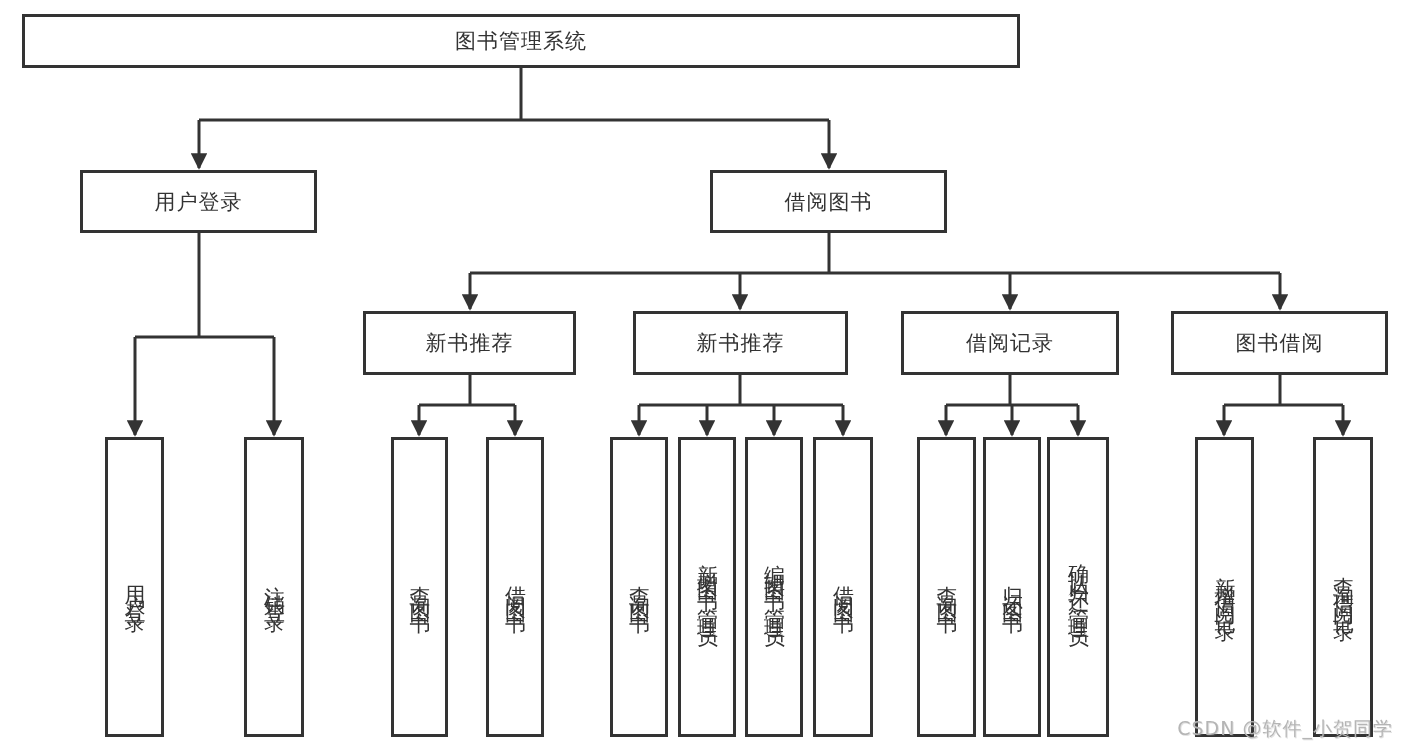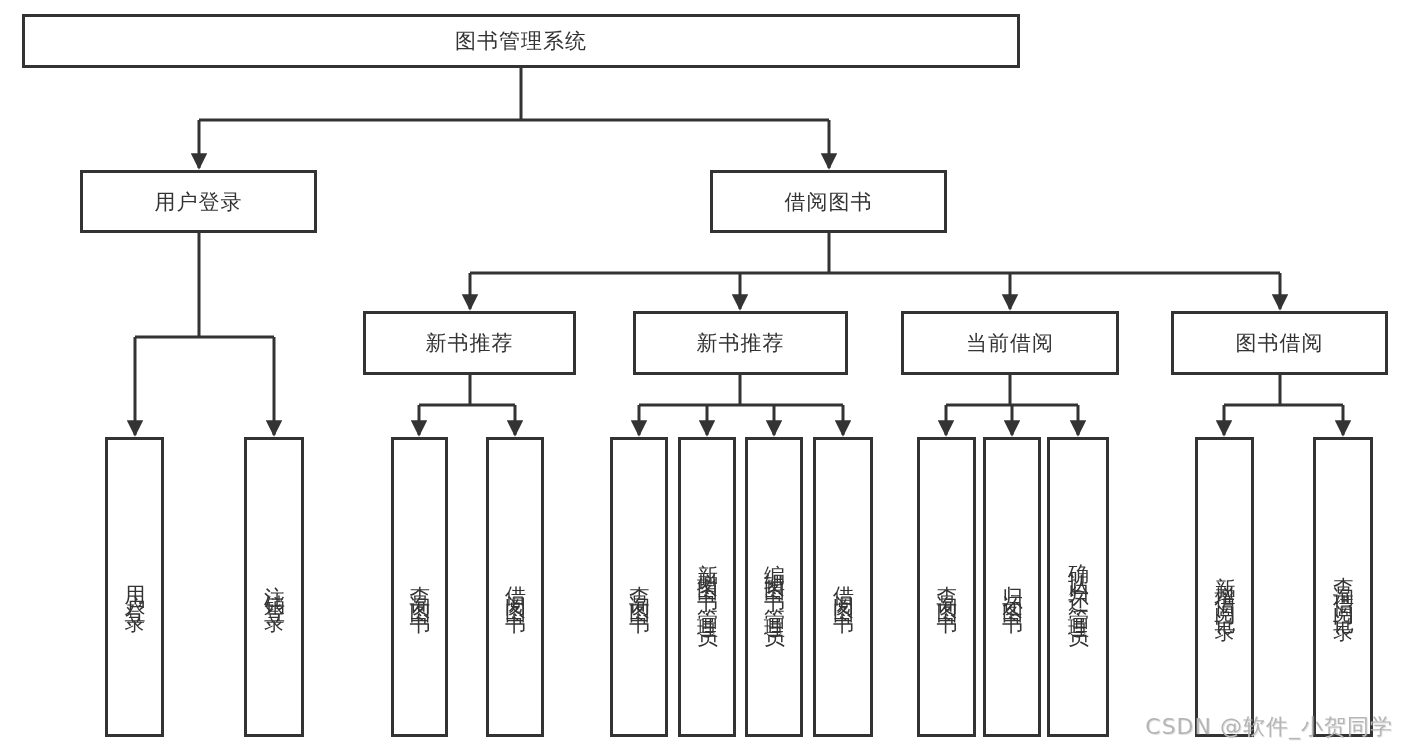--- a/index.html
+++ b/index.html
@@ -12,21 +12,21 @@
     position:absolute;box-sizing:border-box;border:3px solid #333333;background:#ffffff;
     display:flex;align-items:center;justify-content:center;
     color:#333333;font-size:21px;font-weight:500;letter-spacing:1px;
   }
   .vtext{
     writing-mode:vertical-rl;text-orientation:mixed;
     letter-spacing:9px;line-height:1;white-space:nowrap;
   }
   .watermark{
     position:absolute;right:12px;bottom:5px;
-    color:#b5b5b5;font-size:22px;letter-spacing:1px;
+    color:#b5b5b5;font-size:19px;letter-spacing:1px;
     text-shadow:1px 1px 0 rgba(140,140,140,0.25);
   }
 </style>
 </head>
 <body>
 
 <div id="stage">
 
   <svg id="connectors" width="1405" height="747" viewBox="0 0 1405 747">
     <defs>
@@ -82,21 +82,21 @@
     <span>借阅图书</span>
   </div>
 
   <div class="box" style="left:363px;top:311px;width:213px;height:64px;">
     <span>新书推荐</span>
   </div>
   <div class="box" style="left:633px;top:311px;width:215px;height:64px;">
     <span>新书推荐</span>
   </div>
   <div class="box" style="left:901px;top:311px;width:218px;height:64px;">
-    <span>当前借阅</span>
+    <span>借阅记录</span>
   </div>
   <div class="box" style="left:1171px;top:311px;width:217px;height:64px;">
     <span>图书借阅</span>
   </div>
 
   <div class="box" style="left:105px;top:437px;width:59px;height:300px;">
     <span class="vtext">用户登录</span>
   </div>
   <div class="box" style="left:244px;top:437px;width:60px;height:300px;">
     <span class="vtext">注销登录</span>

